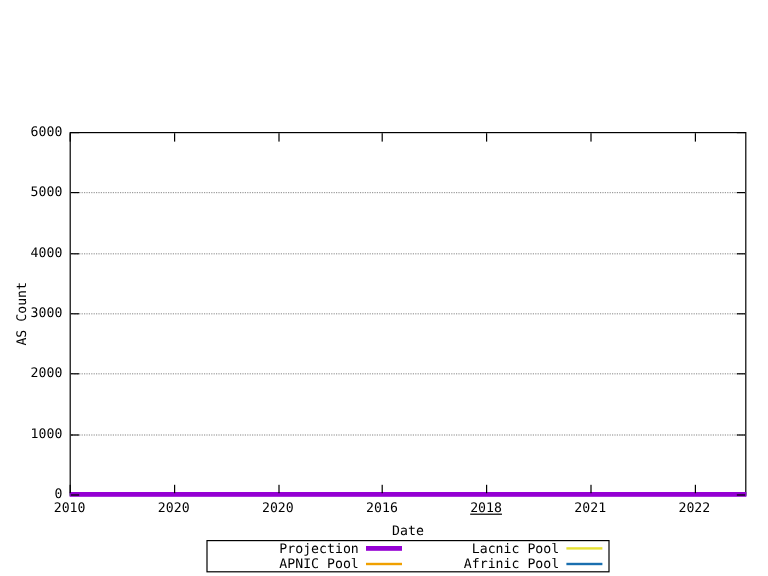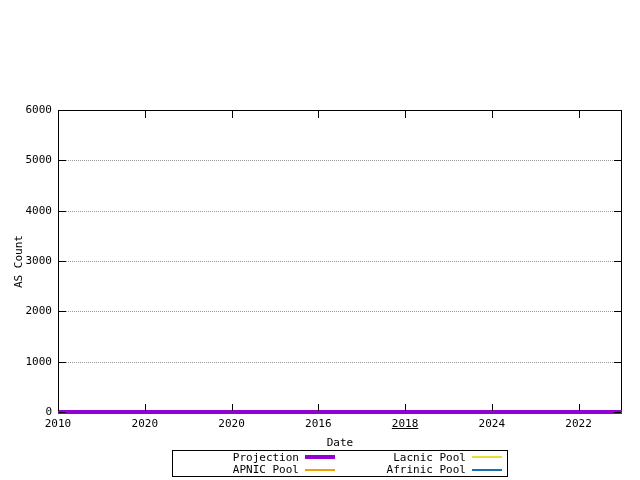--- a/index.html
+++ b/index.html
@@ -89,21 +89,21 @@
     <div class="ytick-label" style="top: 204.667px;">4000</div>
     <div class="ytick-label" style="top: 154.333px;">5000</div>
     <div class="ytick-label" style="top: 104px;">6000</div>
   </div>
 <div id="xtick-labels">
     <div class="xtick-label" style="left: 36px;">2010</div>
     <div class="xtick-label" style="left: 122.769px;">2020</div>
     <div class="xtick-label" style="left: 209.538px;">2020</div>
     <div class="xtick-label" style="left: 296.308px;">2016</div>
     <div class="xtick-label" style="left: 383.077px; text-decoration: underline;">2018</div>
-    <div class="xtick-label" style="left: 469.846px;">2024</div>
+    <div class="xtick-label" style="left: 469.846px;">2021</div>
     <div class="xtick-label" style="left: 556.615px;">2022</div>
   </div>
 
 <div id="y-axis-label">AS Count</div>
 <div id="x-axis-label">Date</div>
 
 <div id="legend">
     <div class="legend-entry">
       <span>Projection</span>
       <span class="legend-sample" style="height: 4px; background: rgb(148, 0, 211);"></span>

